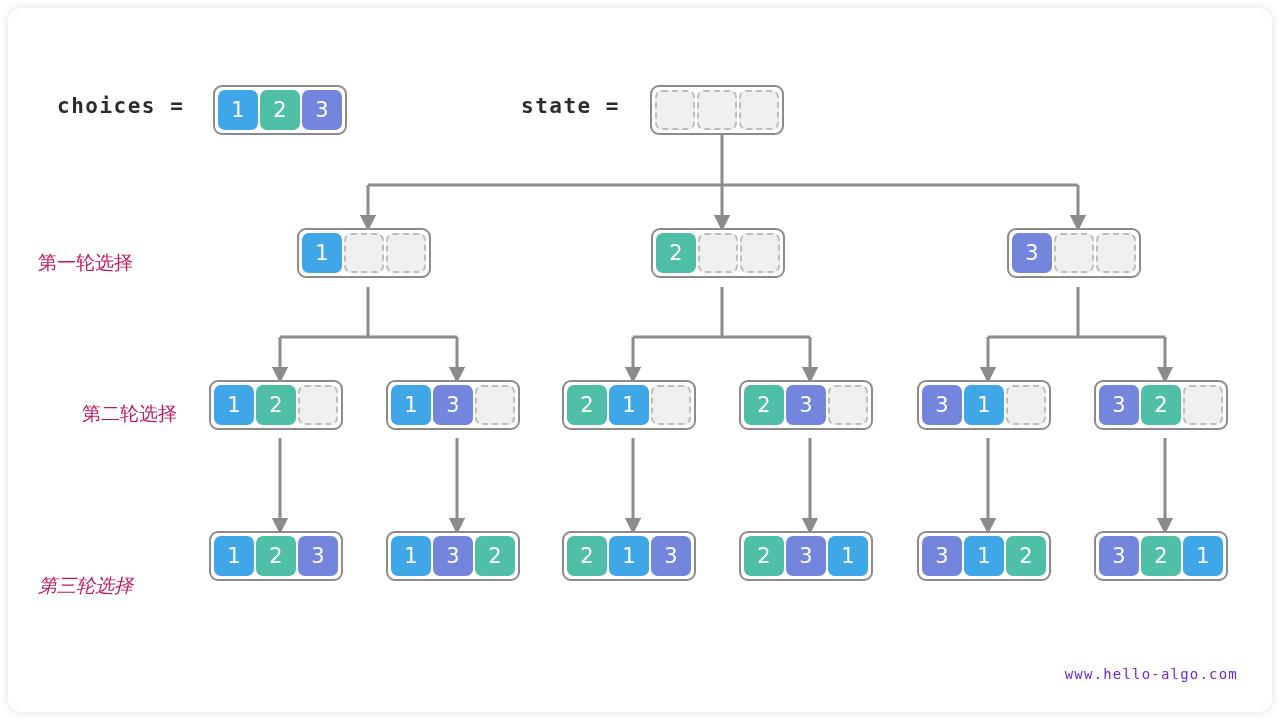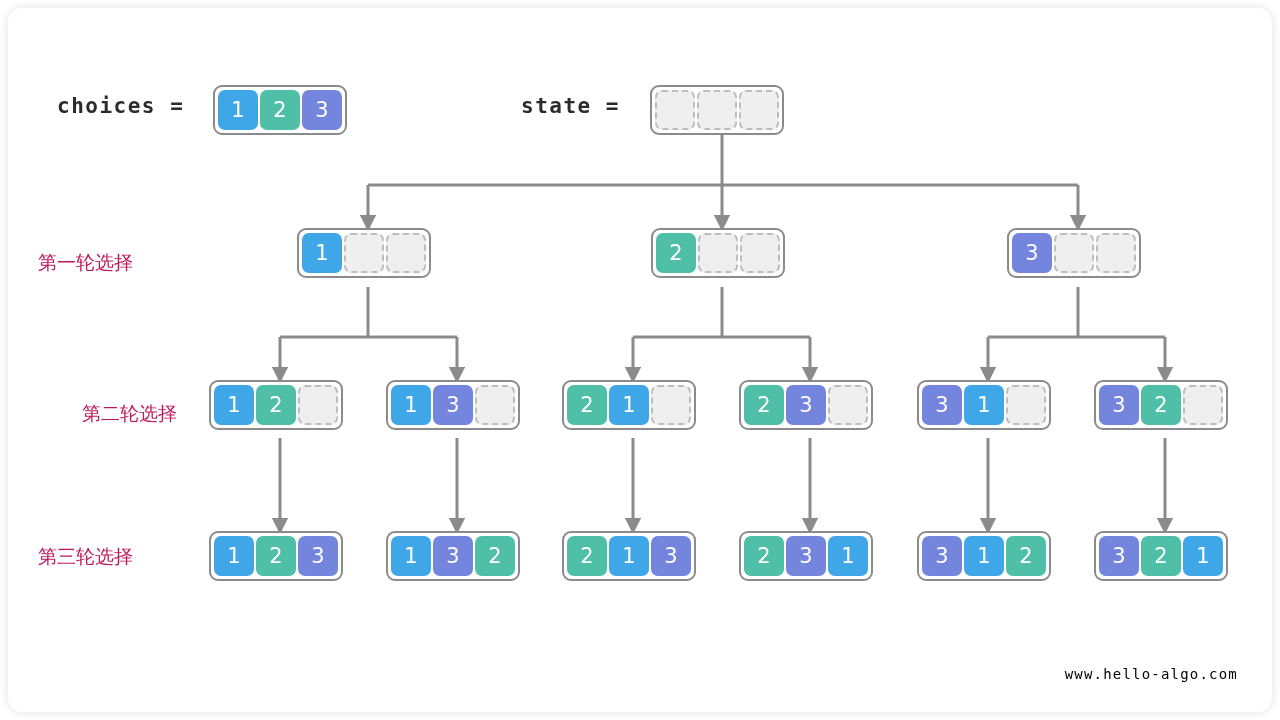--- a/index.html
+++ b/index.html
@@ -89,21 +89,21 @@
   .cell.blue   { background: #3FA7E8; }
   .cell.green  { background: #4FBFA8; }
   .cell.purple { background: #7485DE; }
 
   .watermark {
     position: absolute;
     right: 42px;
     bottom: 38px;
     font-family: "DejaVu Sans Mono", "Liberation Mono", monospace;
     font-size: 14px;
-    color: #000000;
+    color: #6d28d9;
     letter-spacing: 1.2px;
     white-space: nowrap;
   }
 </style>
 </head>
 <body>
 
 <div id="canvas">
   <div class="card"></div>
 
@@ -154,21 +154,21 @@
 
   <div class="mono-label" style="left:521px; top:94px;">state  =</div>
   <div class="arr" id="state-array" style="left:650px; top:85px;">
       <div class="cell empty"></div>
       <div class="cell empty"></div>
       <div class="cell empty"></div>
     </div>
 
   <div class="row-label" style="left:38px; top:250px;">第一轮选择</div>
   <div class="row-label" style="left:38px; top:401px;margin-left:44px;">第二轮选择</div>
-  <div class="row-label" style="left:38px; top:544px;">第三轮选择</div>
+  <div class="row-label" style="left:38px; top:573px;font-style:italic;">第三轮选择</div>
 
   <div id="nodes-layer">
       <div class="arr" style="left: 297px; top: 228px;">
         <div class="cell blue">1</div>
         <div class="cell empty"></div>
         <div class="cell empty"></div>
       </div>
       <div class="arr" style="left: 651px; top: 228px;">
         <div class="cell green">2</div>
         <div class="cell empty"></div>

